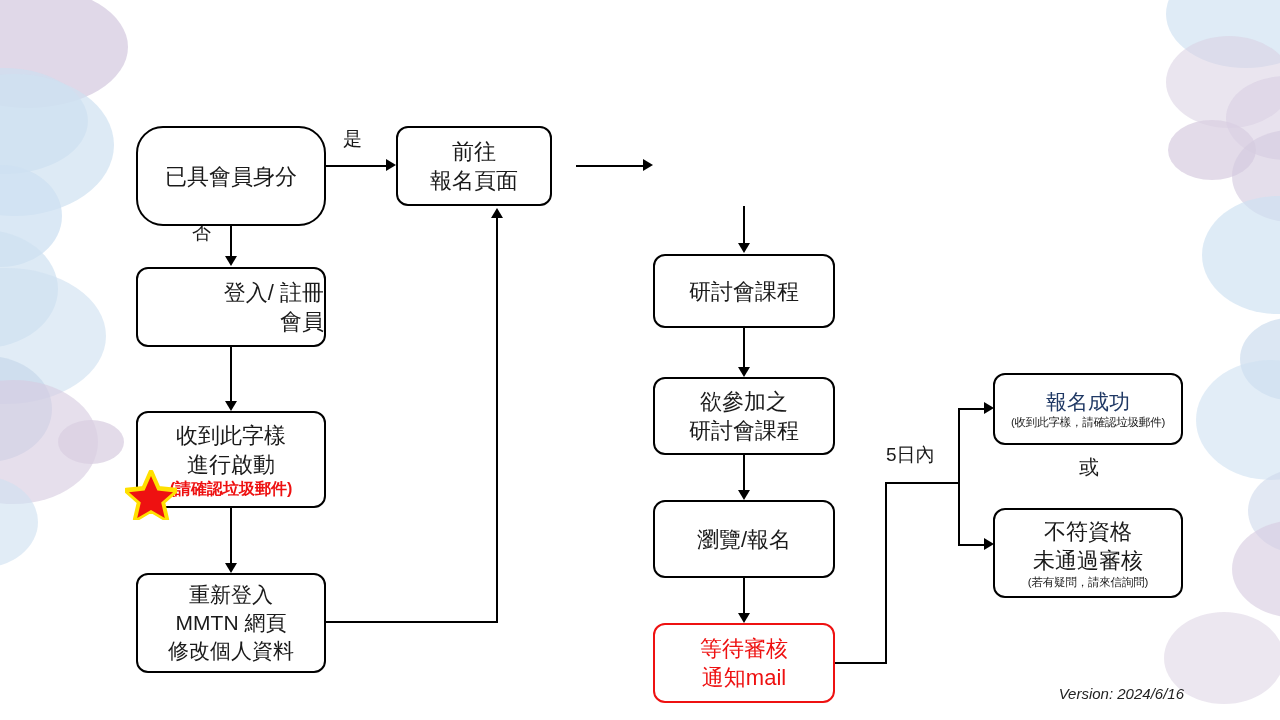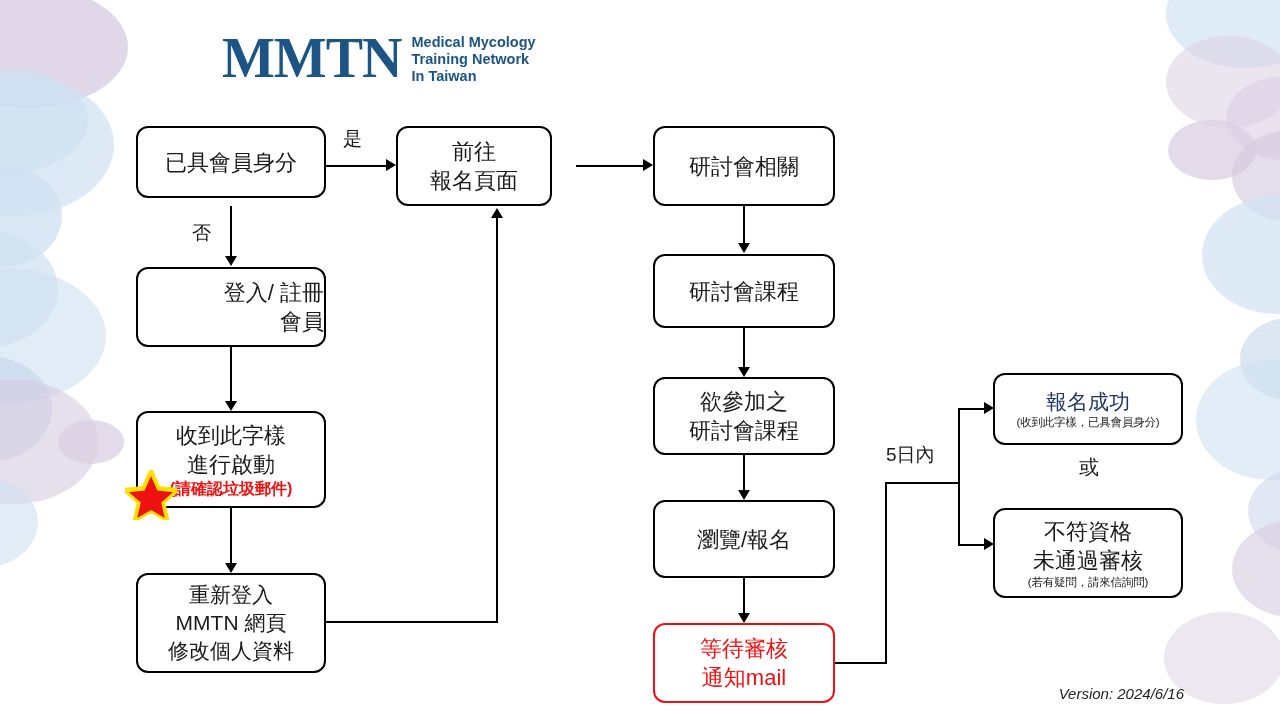--- a/index.html
+++ b/index.html
@@ -105,28 +105,20 @@
     <div class="blob" style="left:1226px;top:76px;width:120px;height:84px;background:#d9cfe2;opacity:.60;"></div>
     <div class="blob" style="left:1232px;top:130px;width:118px;height:92px;background:#d4c9de;opacity:.62;"></div>
     <div class="blob" style="left:1202px;top:196px;width:150px;height:118px;background:#cfe1f1;opacity:.68;"></div>
     <div class="blob" style="left:1240px;top:318px;width:100px;height:82px;background:#c6d8ec;opacity:.62;"></div>
     <div class="blob" style="left:1196px;top:360px;width:150px;height:120px;background:#cfe1f1;opacity:.60;"></div>
     <div class="blob" style="left:1248px;top:468px;width:110px;height:86px;background:#cdd8ea;opacity:.58;"></div>
     <div class="blob" style="left:1232px;top:520px;width:130px;height:98px;background:#d6cce1;opacity:.62;"></div>
     <div class="blob" style="left:1164px;top:612px;width:120px;height:92px;background:#d9cfe2;opacity:.50;"></div>
   </div>
 
-  <div class="header" id="logo-wrap">
-    <div id="logo-mark">MMTN</div>
-    <div id="logo-sub">
-      <div>Medical Mycology</div>
-      <div>Training Network</div>
-      <div>In Taiwan</div>
-    </div>
-  </div>
 
   <div class="edge h" style="left:326px;top:165px;width:60px;"></div>
   <div class="arrow right" style="left:386px;top:159px;"></div>
   <div class="edge-label" style="left:343px;top:128px;">是</div>
 
   <div class="edge v" style="left:230px;top:206px;height:50px;"></div>
   <div class="arrow down" style="left:224.5px;top:256px;"></div>
   <div class="edge-label" style="left:192px;top:222px;">否</div>
 
   <div class="edge v" style="left:230px;top:347px;height:54px;"></div>
@@ -162,21 +154,21 @@
 
   <div class="edge h" style="left:958px;top:408px;width:26px;"></div>
   <div class="arrow right" style="left:984px;top:402px;"></div>
 
   <div class="edge h" style="left:958px;top:544px;width:26px;"></div>
   <div class="arrow right" style="left:984px;top:538px;"></div>
 
   <div class="edge-label" style="left:886px;top:444px;">5日內</div>
   <div class="or-label" style="left:1079px;top:455px;">或</div>
 
-  <div class="node" style="left:136px;top:126px;width:190px;height:72px;">
+  <div class="node" style="left:136px;top:126px;width:190px;height:100px;border-radius:27px;">
     <span class="ln f22">已具會員身分</span>
   </div>
 
   <div class="node" style="left:136px;top:267px;width:190px;height:80px;align-items:flex-end;">
     <span class="ln f22">登入/ 註冊</span>
     <span class="ln f22">會員</span>
   </div>
 
   <div class="node" style="left:136px;top:411px;width:190px;height:97px;">
     <span class="ln f22">收到此字樣</span>
@@ -193,23 +185,20 @@
     <span class="ln f21">重新登入</span>
     <span class="ln f21">MMTN 網頁</span>
     <span class="ln f21">修改個人資料</span>
   </div>
 
   <div class="node" style="left:396px;top:126px;width:156px;height:80px;">
     <span class="ln f22">前往</span>
     <span class="ln f22">報名頁面</span>
   </div>
 
-  <div class="node" style="left:653px;top:126px;width:182px;height:80px;">
-    <span class="ln f22">研討會相關</span>
-  </div>
 
   <div class="node" style="left:653px;top:254px;width:182px;height:74px;">
     <span class="ln f22">研討會課程</span>
   </div>
 
   <div class="node" style="left:653px;top:377px;width:182px;height:78px;">
     <span class="ln f22">欲參加之</span>
     <span class="ln f22">研討會課程</span>
   </div>
 
@@ -217,21 +206,21 @@
     <span class="ln f22">瀏覽/報名</span>
   </div>
 
   <div class="node red" style="left:653px;top:623px;width:182px;height:80px;">
     <span class="ln f22">等待審核</span>
     <span class="ln f22">通知mail</span>
   </div>
 
   <div class="node" style="left:993px;top:373px;width:190px;height:72px;">
     <span class="success-title">報名成功</span>
-    <span class="sub-note">(收到此字樣，已具會員身分)</span>
+    <span class="sub-note">(收到此字樣，請確認垃圾郵件)</span>
   </div>
 
   <div class="node" style="left:993px;top:508px;width:190px;height:90px;">
     <span class="ln f22">不符資格</span>
     <span class="ln f22">未通過審核</span>
     <span class="sub-note">(若有疑問，請來信詢問)</span>
   </div>
 
   <div id="version">Version: 2024/6/16</div>
 

